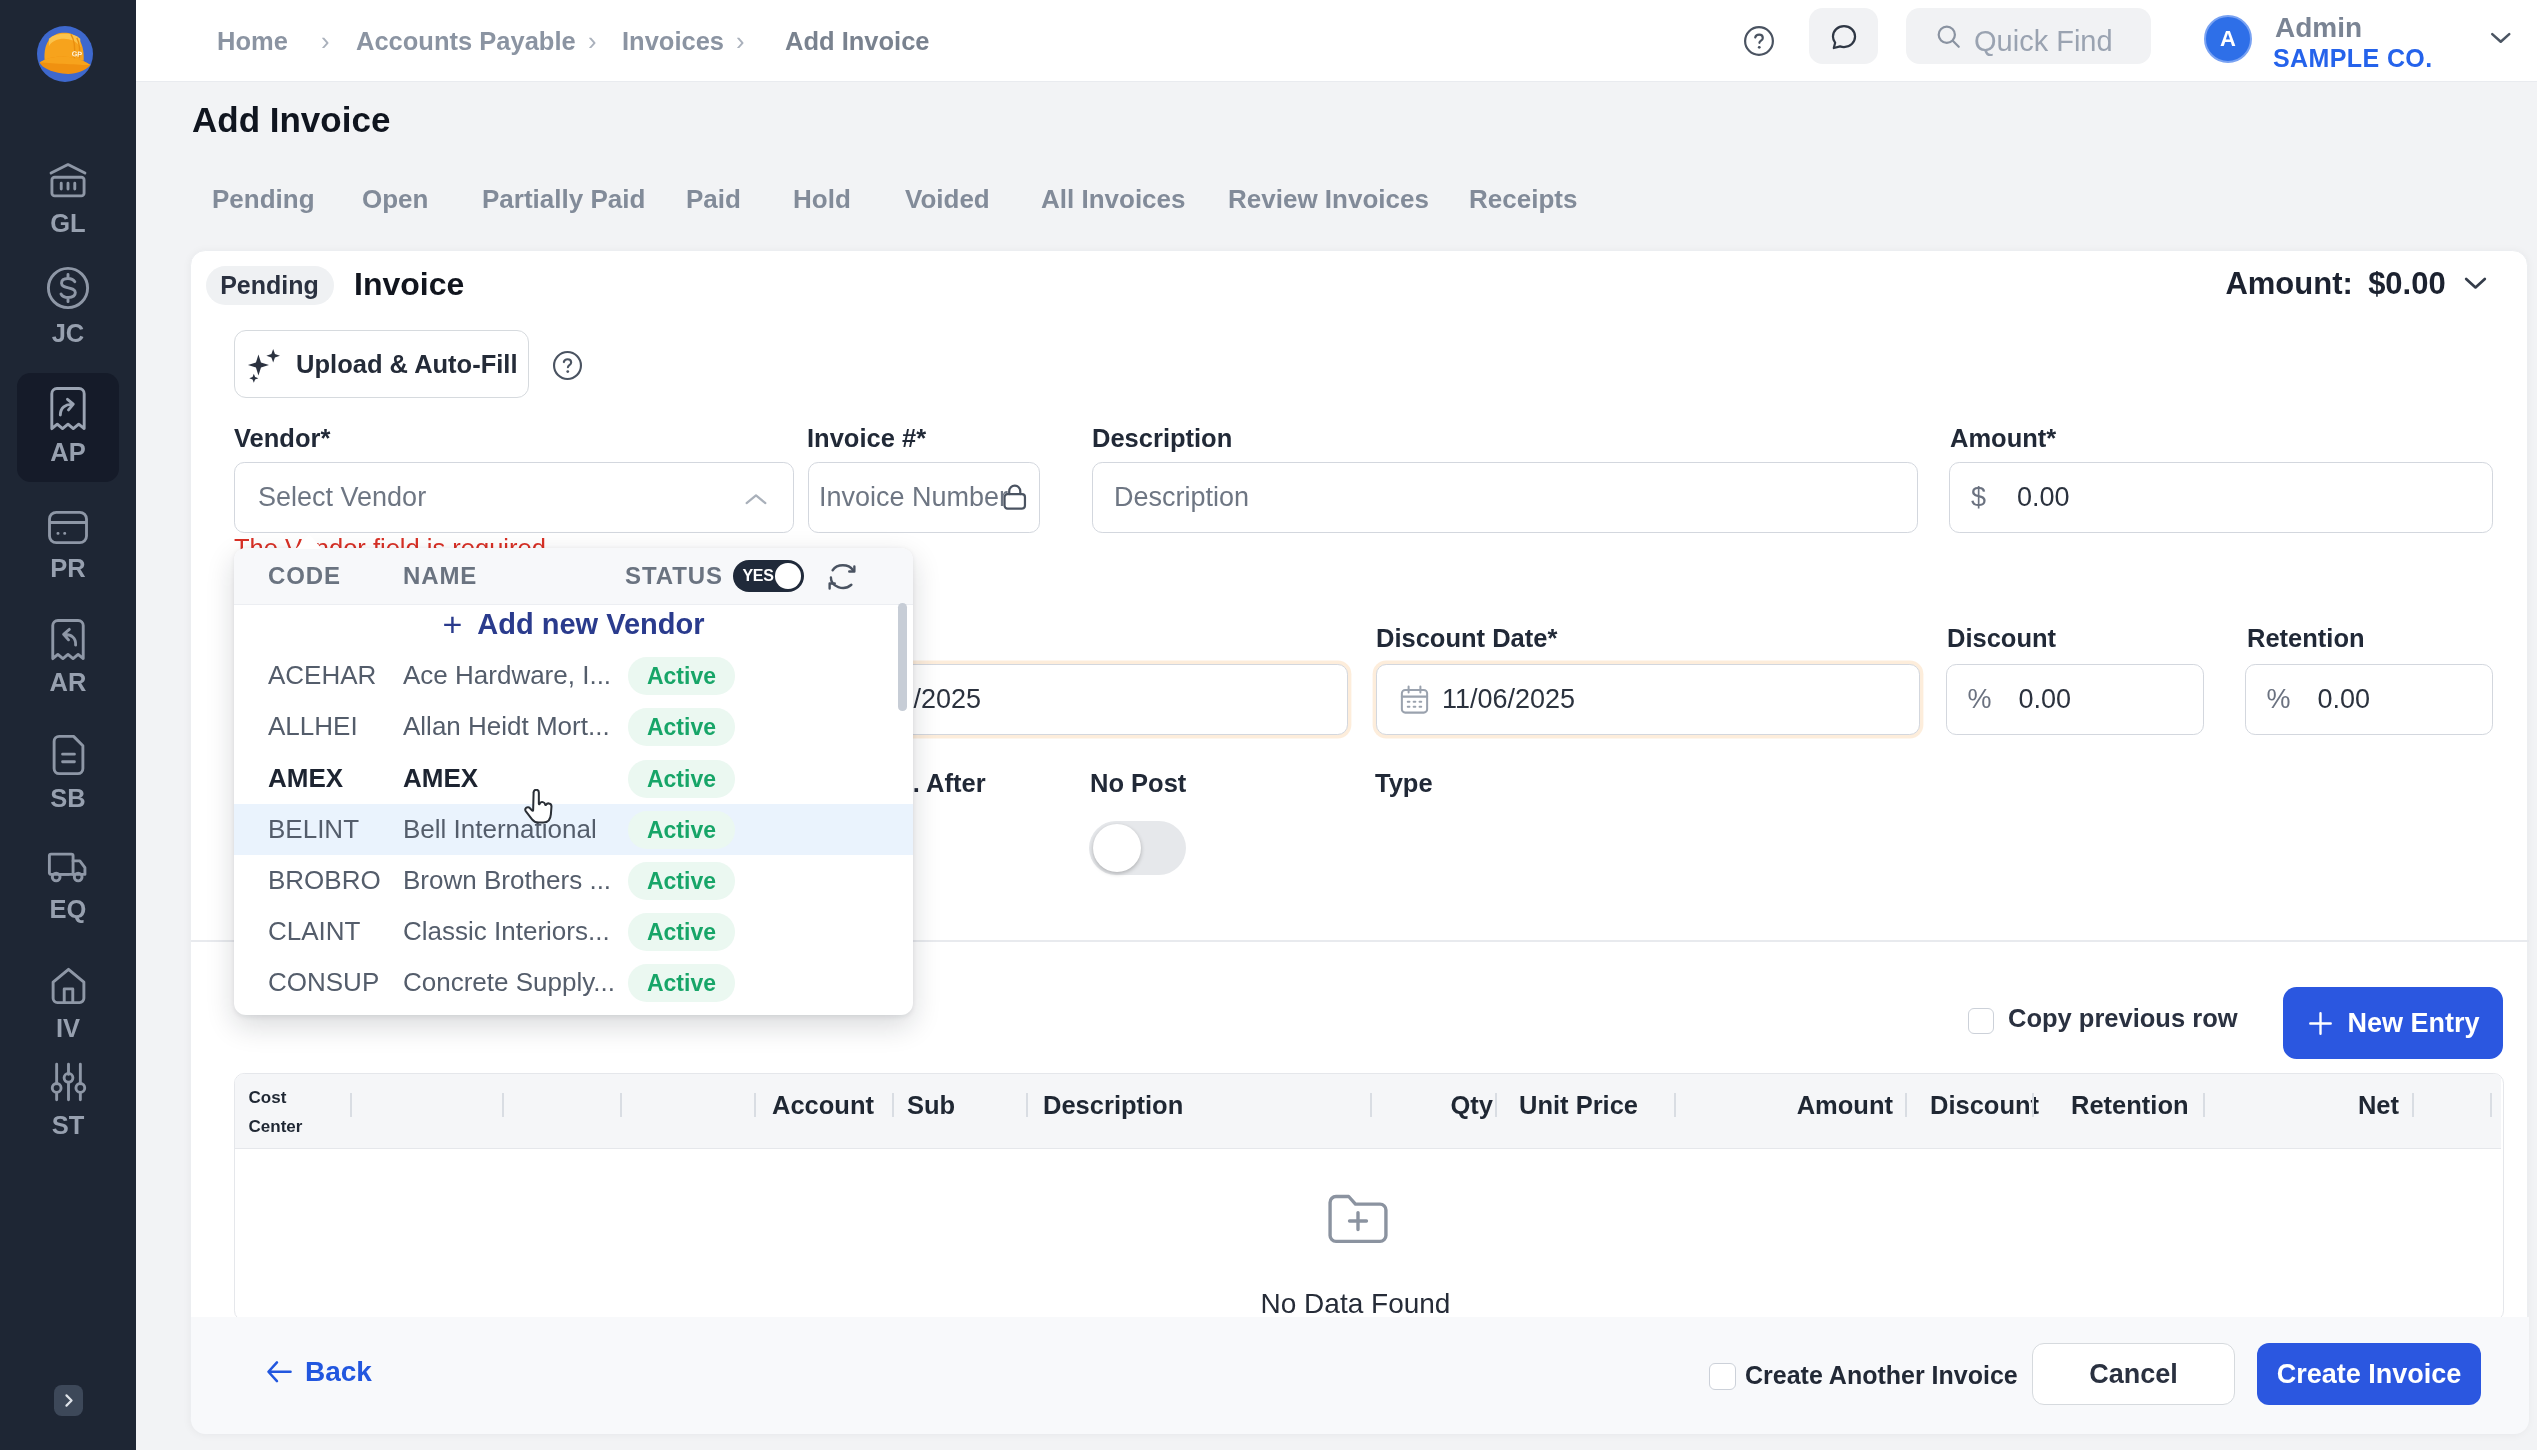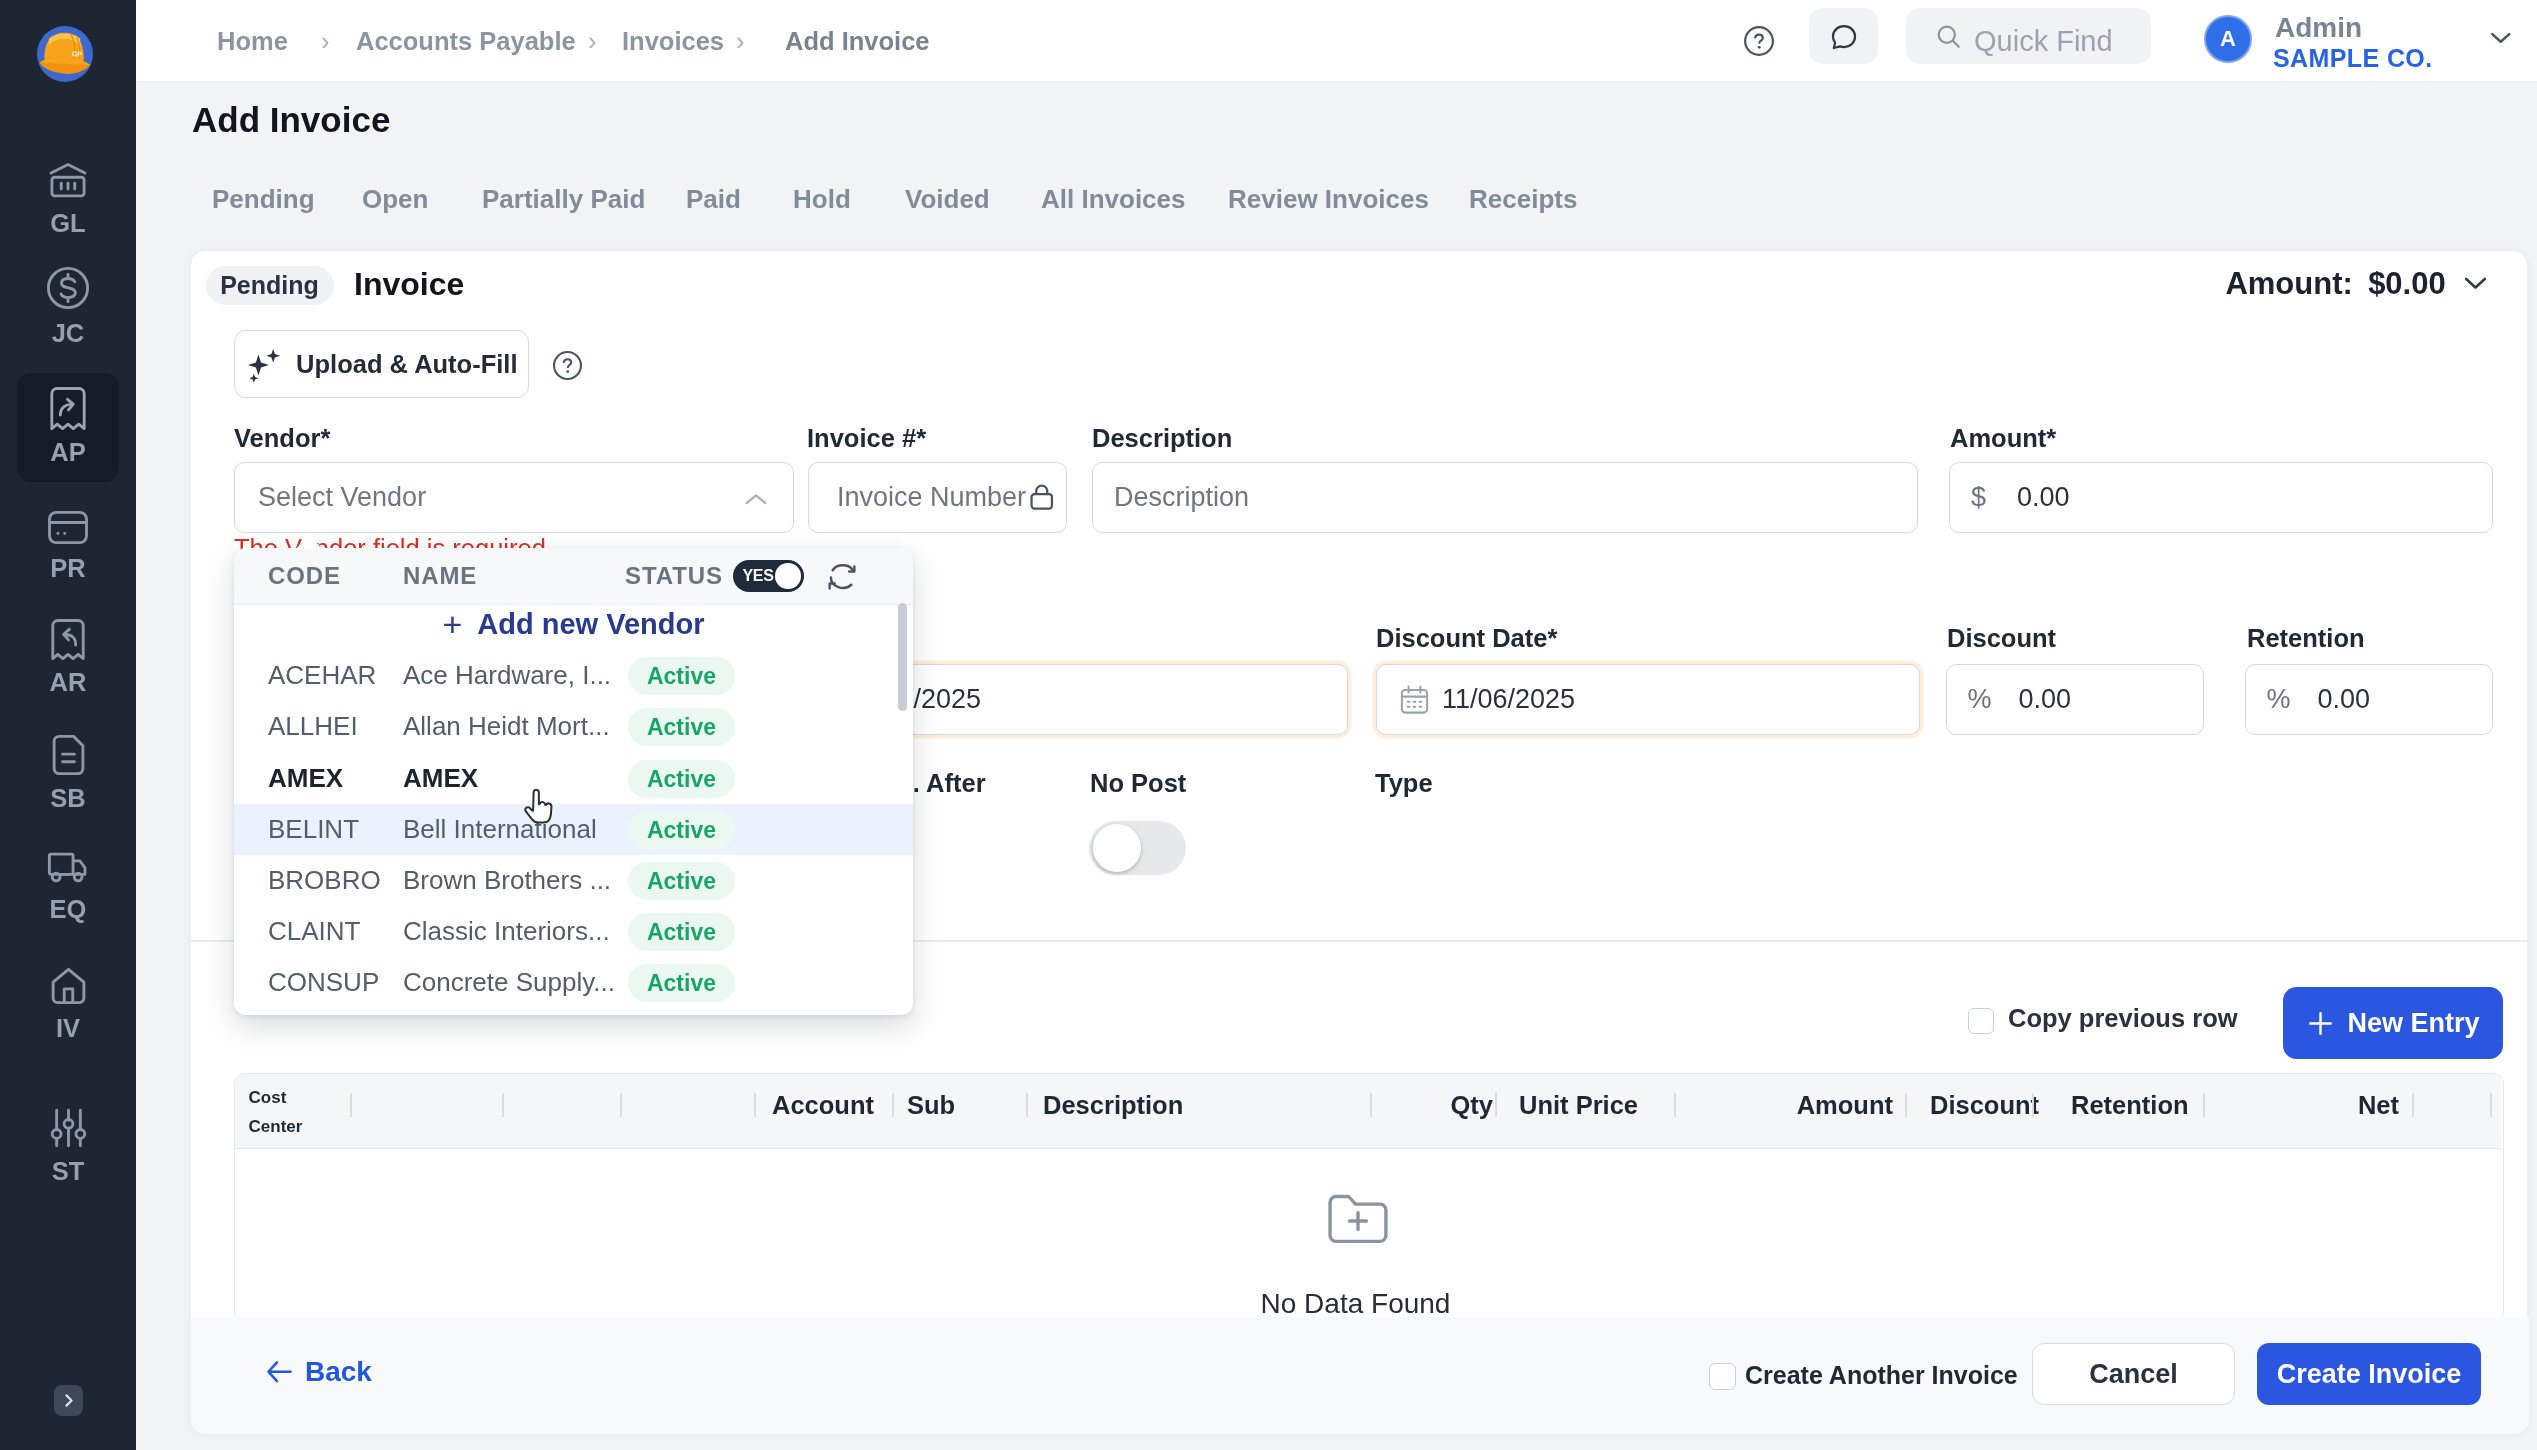--- a/index.html
+++ b/index.html
@@ -124,21 +124,21 @@
   </div>
 
   <div class="nav-item" style="top:964px">
     <svg class="nav-ico" width="41" height="43" viewBox="0 0 24 25" fill="none" stroke="#8e97a6" stroke-width="1.7" stroke-linecap="round" stroke-linejoin="round">
       <path d="M3 10.5 L12 3 l9 7.5 V20 a2.5 2.5 0 0 1-2.5 2.5 h-13 A2.5 2.5 0 0 1 3 20 Z"></path>
       <path d="M9.5 22.5 v-8 h5 v8"></path>
     </svg>
     <div class="lbl" style="margin-top:6.8px">IV</div>
   </div>
 
-  <div class="nav-item" style="top:1106px">
+  <div class="nav-item" style="top:1060px">
     <svg class="nav-ico" width="39" height="44" viewBox="0 0 23 26" fill="none" stroke="#8e97a6" stroke-width="1.7" stroke-linecap="round">
       <path d="M4.5 2.5v11.5M4.5 19.5v4M11.5 2.5v6M11.5 13.5v10M18.5 2.5v11.5M18.5 19.5v4"></path>
       <circle cx="4.5" cy="16.5" r="2.6"></circle>
         <circle cx="11.5" cy="10.5" r="2.6"></circle>
         <circle cx="18.5" cy="16.5" r="2.6"></circle>
     </svg>
     <div class="lbl" style="margin-top:6.8px">ST</div>
   </div>
   <div class="abs" style="left:54px;top:1385px;width:29px;height:31px;background:#3d4859;border-radius:7.7px">
     <svg style="margin:6.8px 0 0 8.5px" width="12" height="17" viewBox="0 0 14 20" fill="none" stroke="#dfe3e9" stroke-width="2.6" stroke-linecap="round" stroke-linejoin="round">
@@ -219,21 +219,21 @@
   <div class="label" style="left:43px;top:173px">Vendor*</div>
   <div class="label" style="left:616px;top:173px">Invoice #*</div>
   <div class="label" style="left:901px;top:173px">Description</div>
   <div class="label" style="left:1759px;top:173px">Amount*</div>
 
   <div class="input" style="left:43px;top:211px;width:560px;padding-left:23px">Select Vendor
     <svg class="abs" style="right:25.5px;top:29px" width="24" height="14.5" viewBox="0 0 28 17" fill="none" stroke="#a9b0ba" stroke-width="2.6" stroke-linecap="round" stroke-linejoin="round">
         <path d="M3 13 L14 4 l11 9"></path>
       </svg>
   </div>
-  <div class="input" style="left:617px;top:211px;width:259px;padding-left:28px">Invoice Number
+  <div class="input" style="left:617px;top:211px;width:232px;padding-left:10px">Invoice Number
     <svg class="abs" style="right:12px;top:20.4px" width="25.5" height="29" viewBox="0 0 30 34" fill="none" stroke="#4a5361" stroke-width="2.6" stroke-linecap="round">
       <rect x="3" y="13" width="24" height="17" rx="3.5"></rect>
         <path d="M8.5 13 V9.5 a6.5 6.5 0 0 1 13 0 V13"></path>
     </svg>
   </div>
   <div class="input" style="left:901px;top:211px;width:826px;padding-left:21px">Description</div>
   <div class="input" style="left:1758px;top:211px;width:544px;padding-left:21px">
       <span class="muted">$</span>
       <span class="val" style="margin-left:31px">0.00</span>
     </div>

